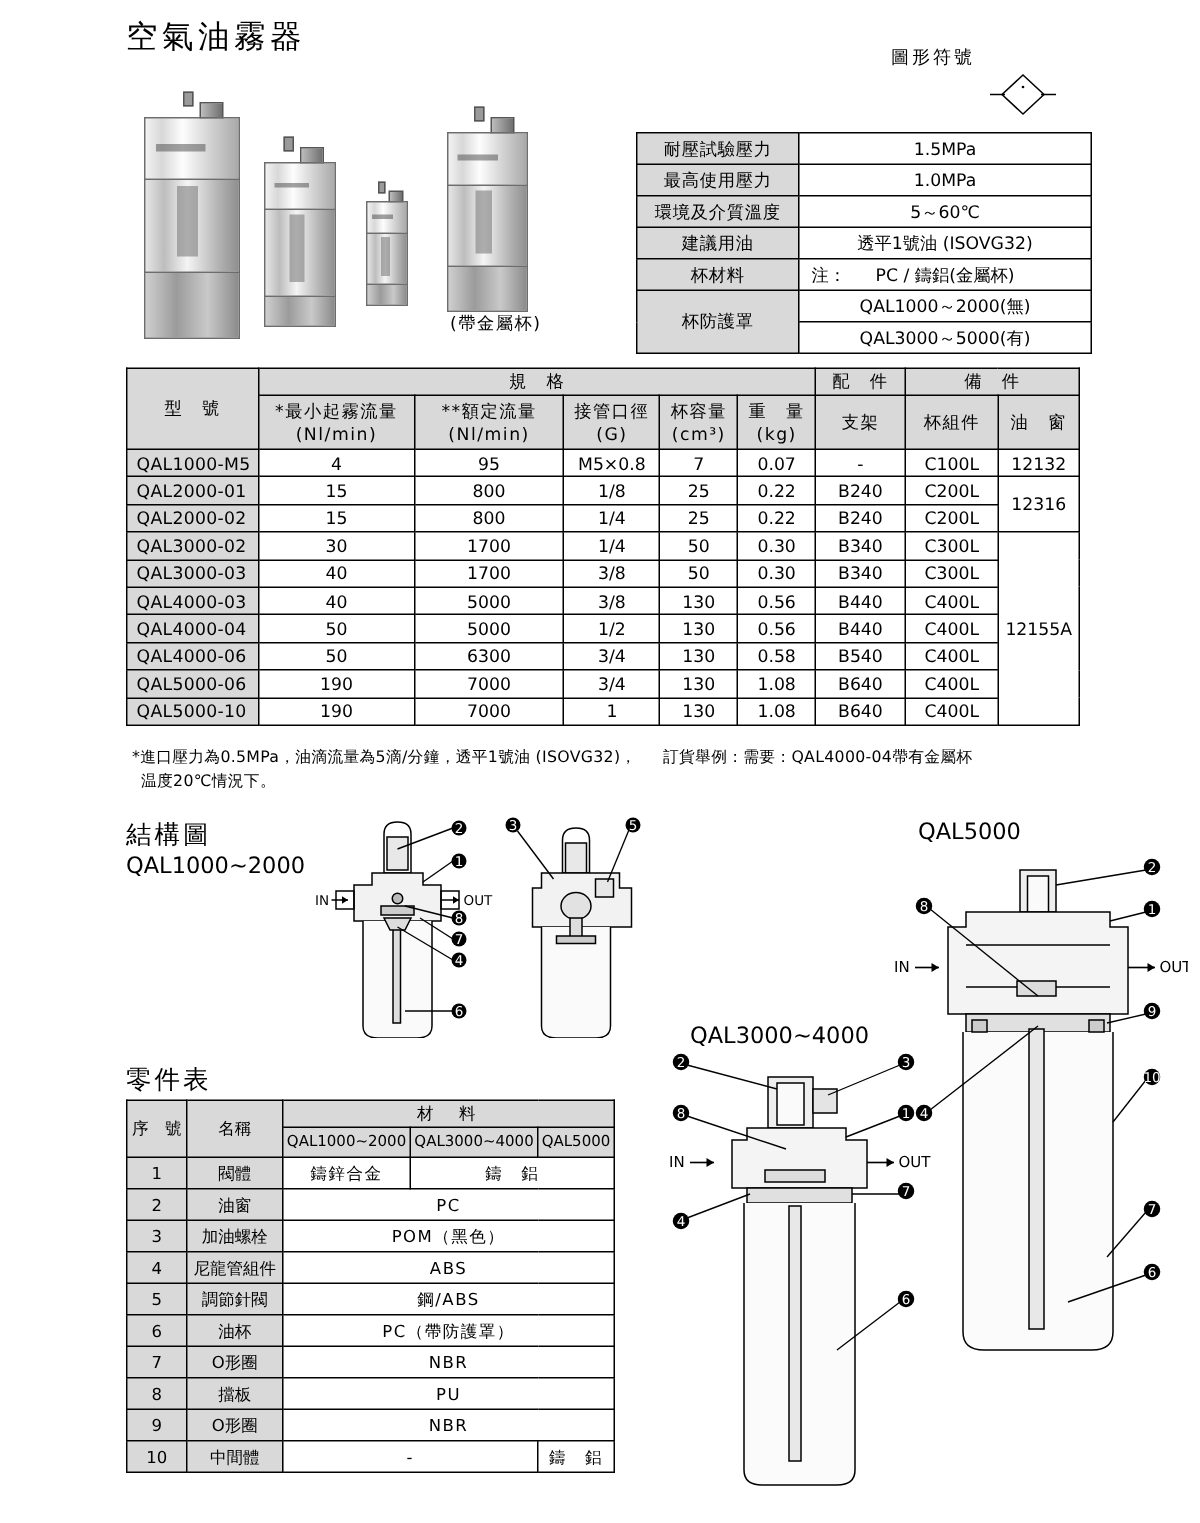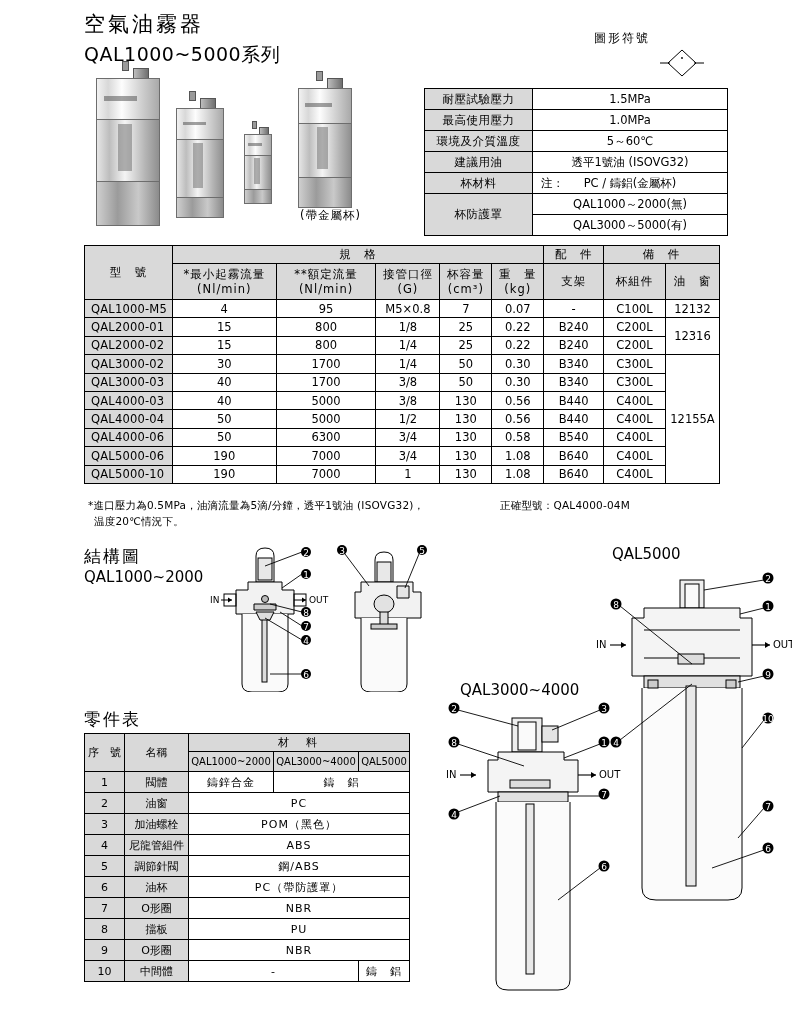--- a/index.html
+++ b/index.html
@@ -119,21 +119,20 @@
   
   .dgm { position:absolute; }
   .cal { font-size:9px; font-family:"DejaVu Sans",sans-serif; }
 </style>
 </head>
 <body>
 
 <div class="page">
 
   <div class="title-main">空氣油霧器</div>
-  <div class="title-sub">QAL1000~5000系列</div>
   <div class="sym-label">圖形符號</div>
 
   <svg class="sym-fig" viewBox="0 0 44 30">
     <line x1="0" y1="15" x2="10" y2="15" stroke="#000" stroke-width="1"></line>
     <line x1="34" y1="15" x2="44" y2="15" stroke="#000" stroke-width="1"></line>
     <polygon points="22,2 36,15 22,28 8,15" fill="none" stroke="#000" stroke-width="1"></polygon>
     <circle cx="22" cy="10" r="0.9" fill="#000"></circle>
   </svg>
 
   <div class="photos">
@@ -342,21 +341,21 @@
         <td>C400L</td>
       </tr>
     </tbody>
   </table>
 
   <div class="notes-left">
     <div>*進口壓力為0.5MPa，油滴流量為5滴/分鐘，透平1號油 (ISOVG32)，</div>
     <div style="padding-left:6px;">温度20℃情況下。</div>
   </div>
   <div class="notes-right">
-    <div class="indent">正確型號：QAL4000-04M</div>
+    <div>訂貨舉例：需要：QAL4000-04帶有金屬杯</div>
   </div>
 
   <div class="struct-h1">結構圖</div>
   <div class="struct-h2">QAL1000~2000</div>
   <div class="struct-h3">QAL5000</div>
   <div class="struct-h4">QAL3000~4000</div>
 
   <svg class="dgm" style="left:210px;top:542px;width:120px;height:150px;" viewBox="0 0 120 150">
     <g fill="none" stroke="#000" stroke-width="1">
       <path d="M46,14 q0,-8 9,-8 q9,0 9,8 L64,40 L46,40 Z"></path>

